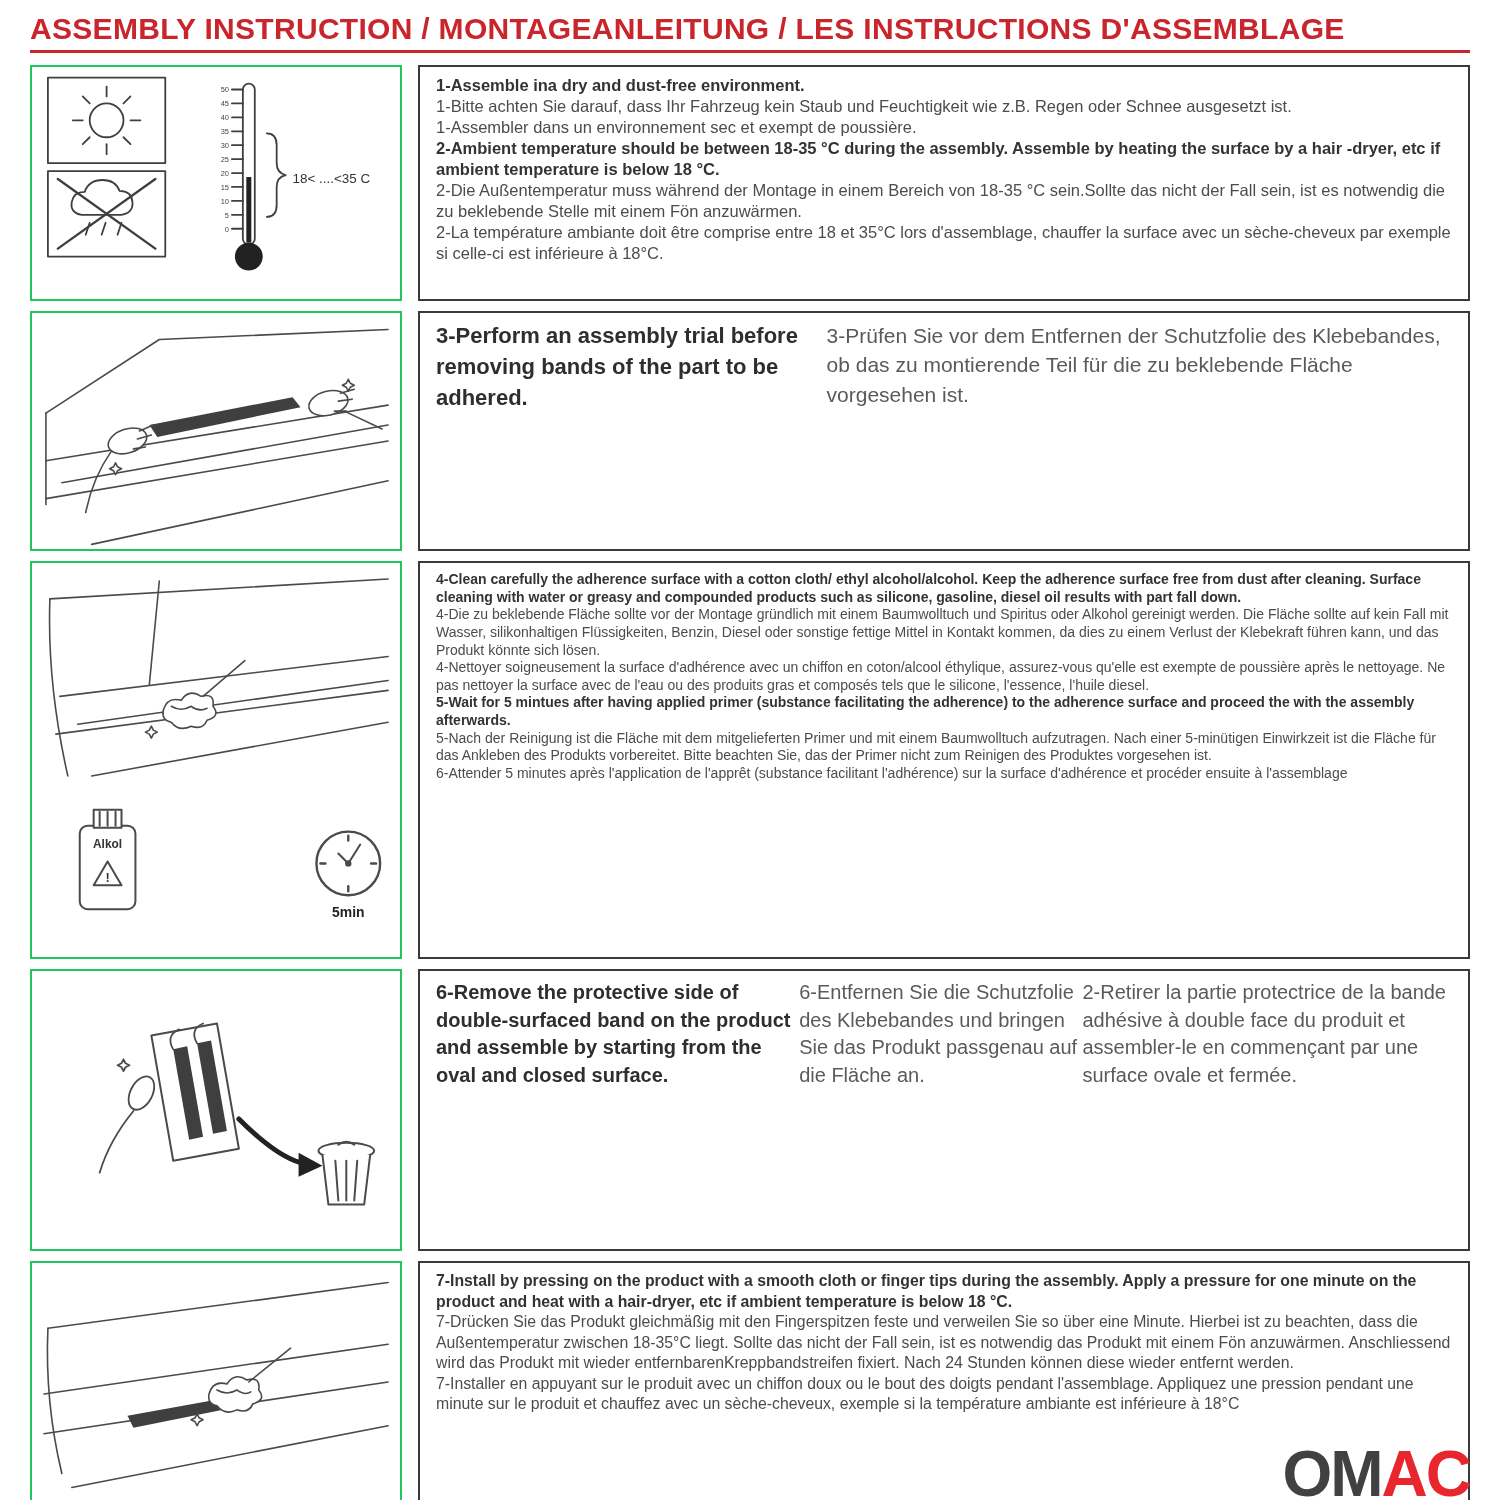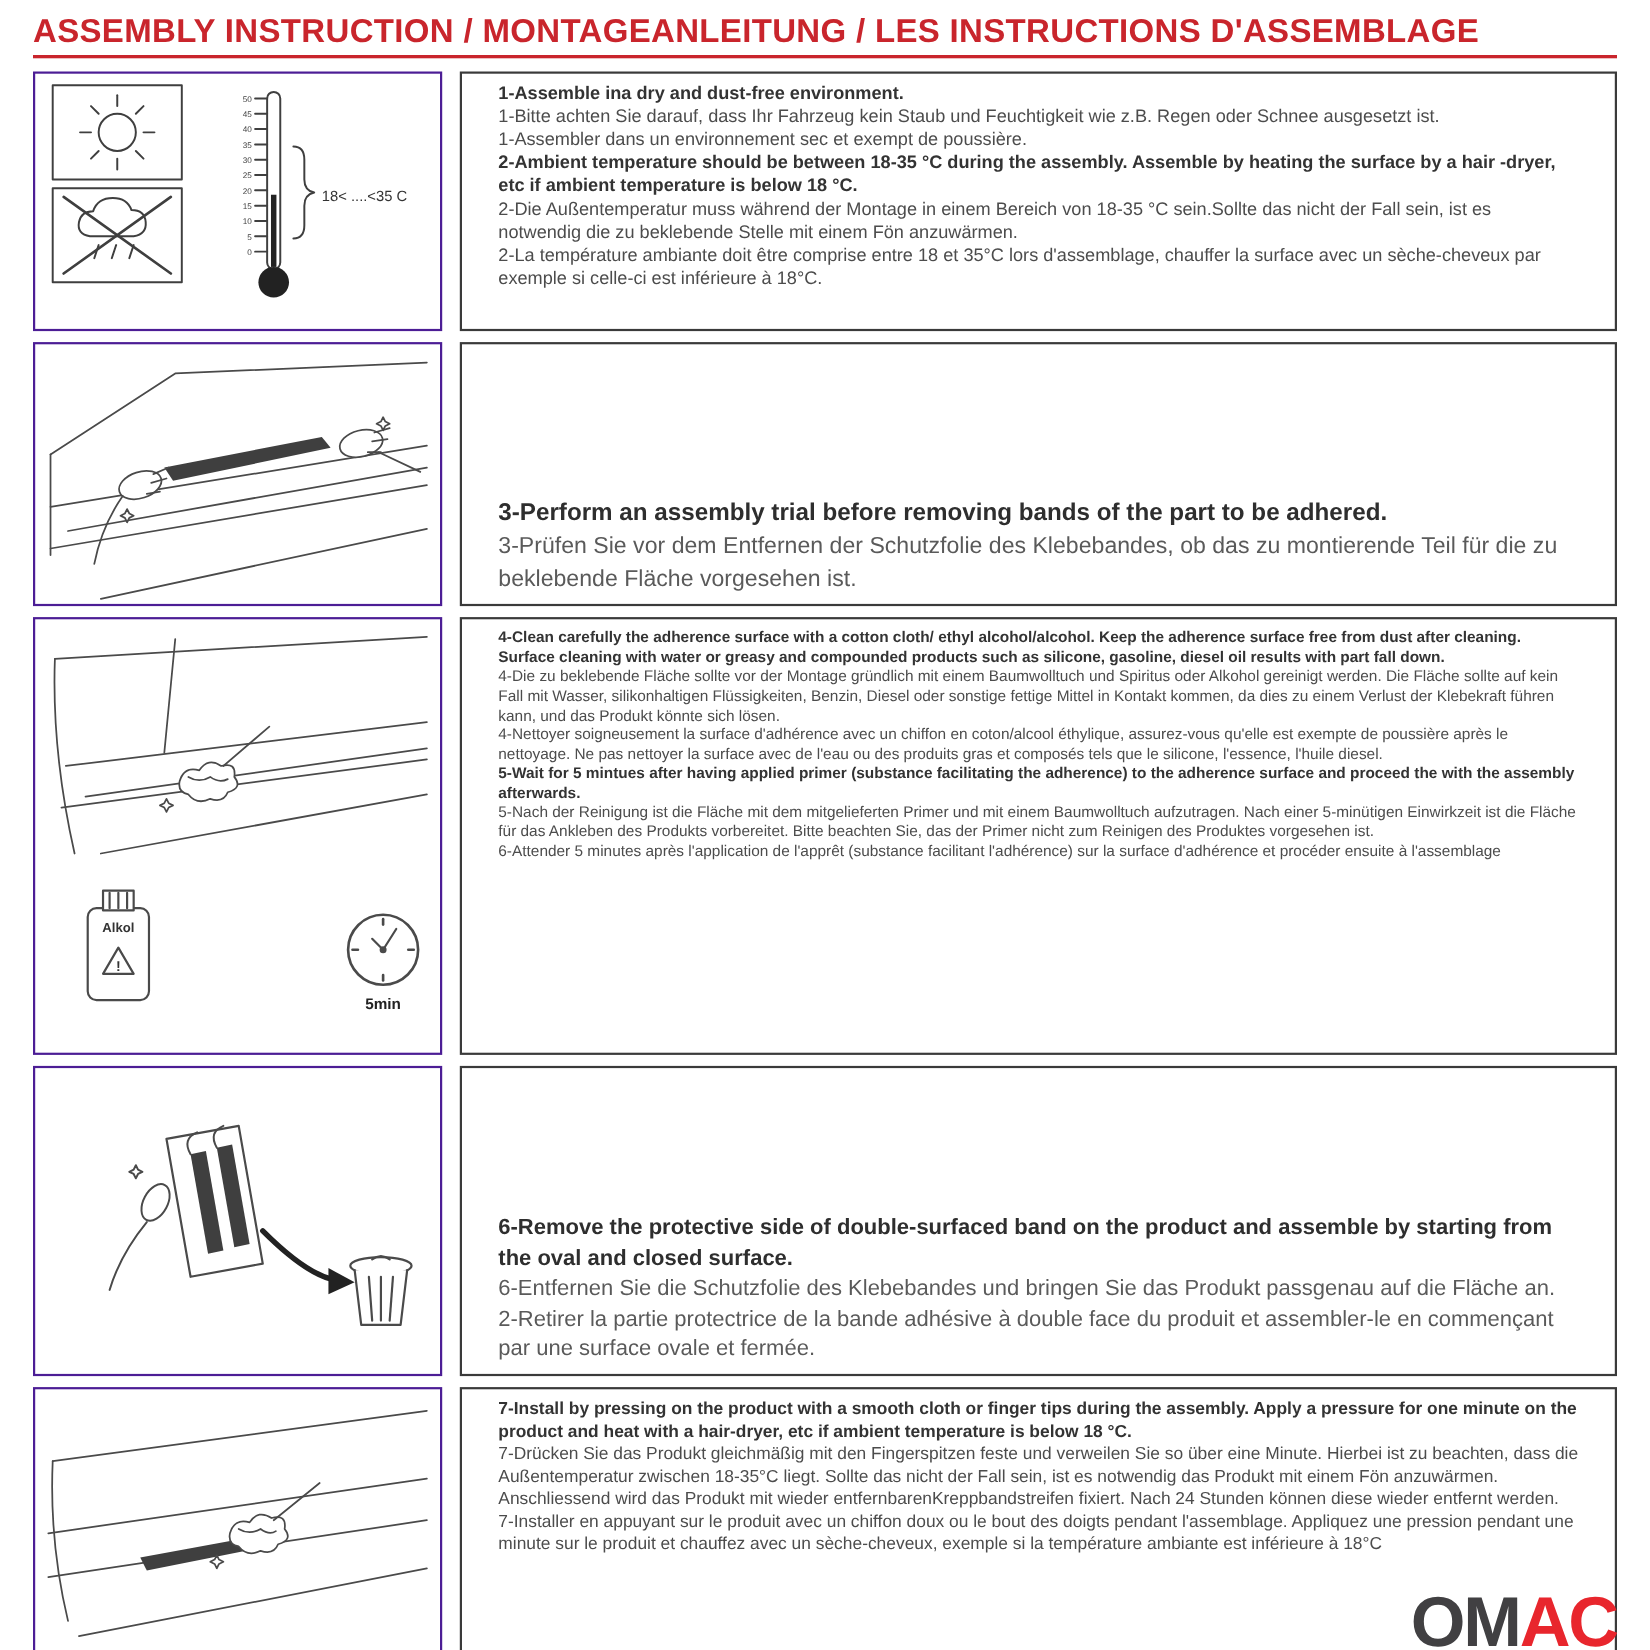--- a/index.html
+++ b/index.html
@@ -5,24 +5,24 @@
   html,body{margin:0;padding:0;}
   body{
     width:1500px;height:1500px;background:#ffffff;position:relative;overflow:hidden;
     font-family:"Liberation Sans", sans-serif;color:#4a4a4a;
   }
   .page-title{
     margin:12px 30px 4px;font-size:30px;font-weight:800;color:#c9252c;letter-spacing:.3px;
   }
   .title-underline{height:3px;background:#c9252c;margin:0 30px 12px;}
   .row{display:flex;gap:16px;margin:0 30px 10px;}
-  .illus{flex:0 0 372px;border:2px solid #4c1d95;box-sizing:border-box;background:#fff;}
+  .illus{flex:0 0 372px;border:2px solid #22c55e;box-sizing:border-box;background:#fff;}
   .illus svg{display:block;width:100%;height:100%;}
-  .txt{flex:1;border:2px solid #3a3a3a;box-sizing:border-box;padding:8px 33px;background:#fff;overflow:hidden;}
-  .txt.center{display:flex;flex-direction:column;justify-content:flex-end;}
+  .txt{flex:1;border:2px solid #3a3a3a;box-sizing:border-box;padding:8px 16px;background:#fff;overflow:hidden;}
+  .txt.center{display:flex;flex-direction:row;justify-content:space-between;}
   .txt p{margin:0;}
   .b{font-weight:bold;color:#333;}
   .gap{margin-top:16px;}
   .row1{height:236px}  .row1 .txt{font-size:16.5px;line-height:1.27;color:#4c4c4c;}
   .row2{height:240px}  .row2 .txt{font-size:21px;line-height:1.4;color:#5a5a5a;}
                        .row2 .b{font-size:22px;color:#2e2e2e;}
   .row3{height:398px}  .row3 .txt{font-size:14px;line-height:1.26;color:#4c4c4c;}
   .row4{height:282px}  .row4 .txt{font-size:20px;line-height:1.38;color:#5a5a5a;}
                        .row4 .b{color:#2e2e2e;}
   .row5{height:242px}  .row5 .txt{font-size:15.8px;line-height:1.3;color:#4c4c4c;}

